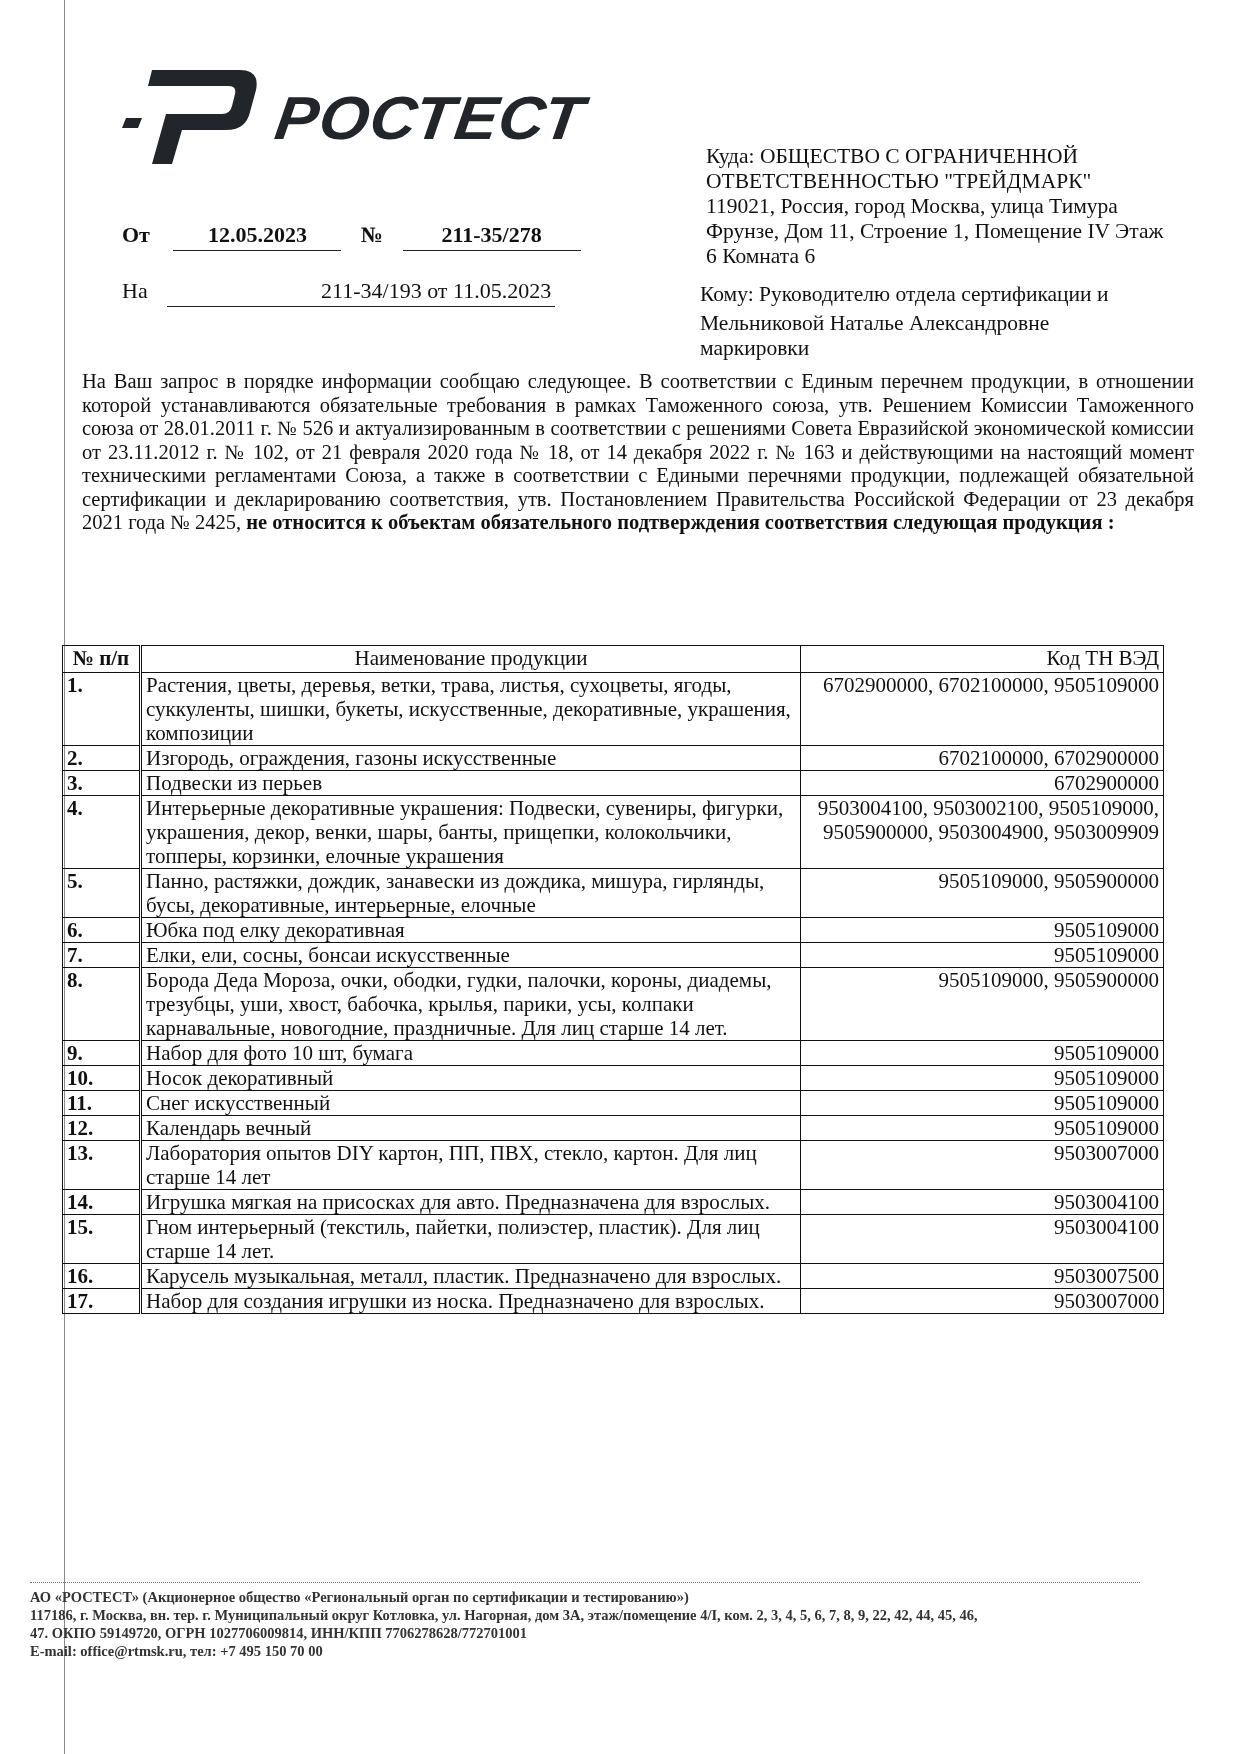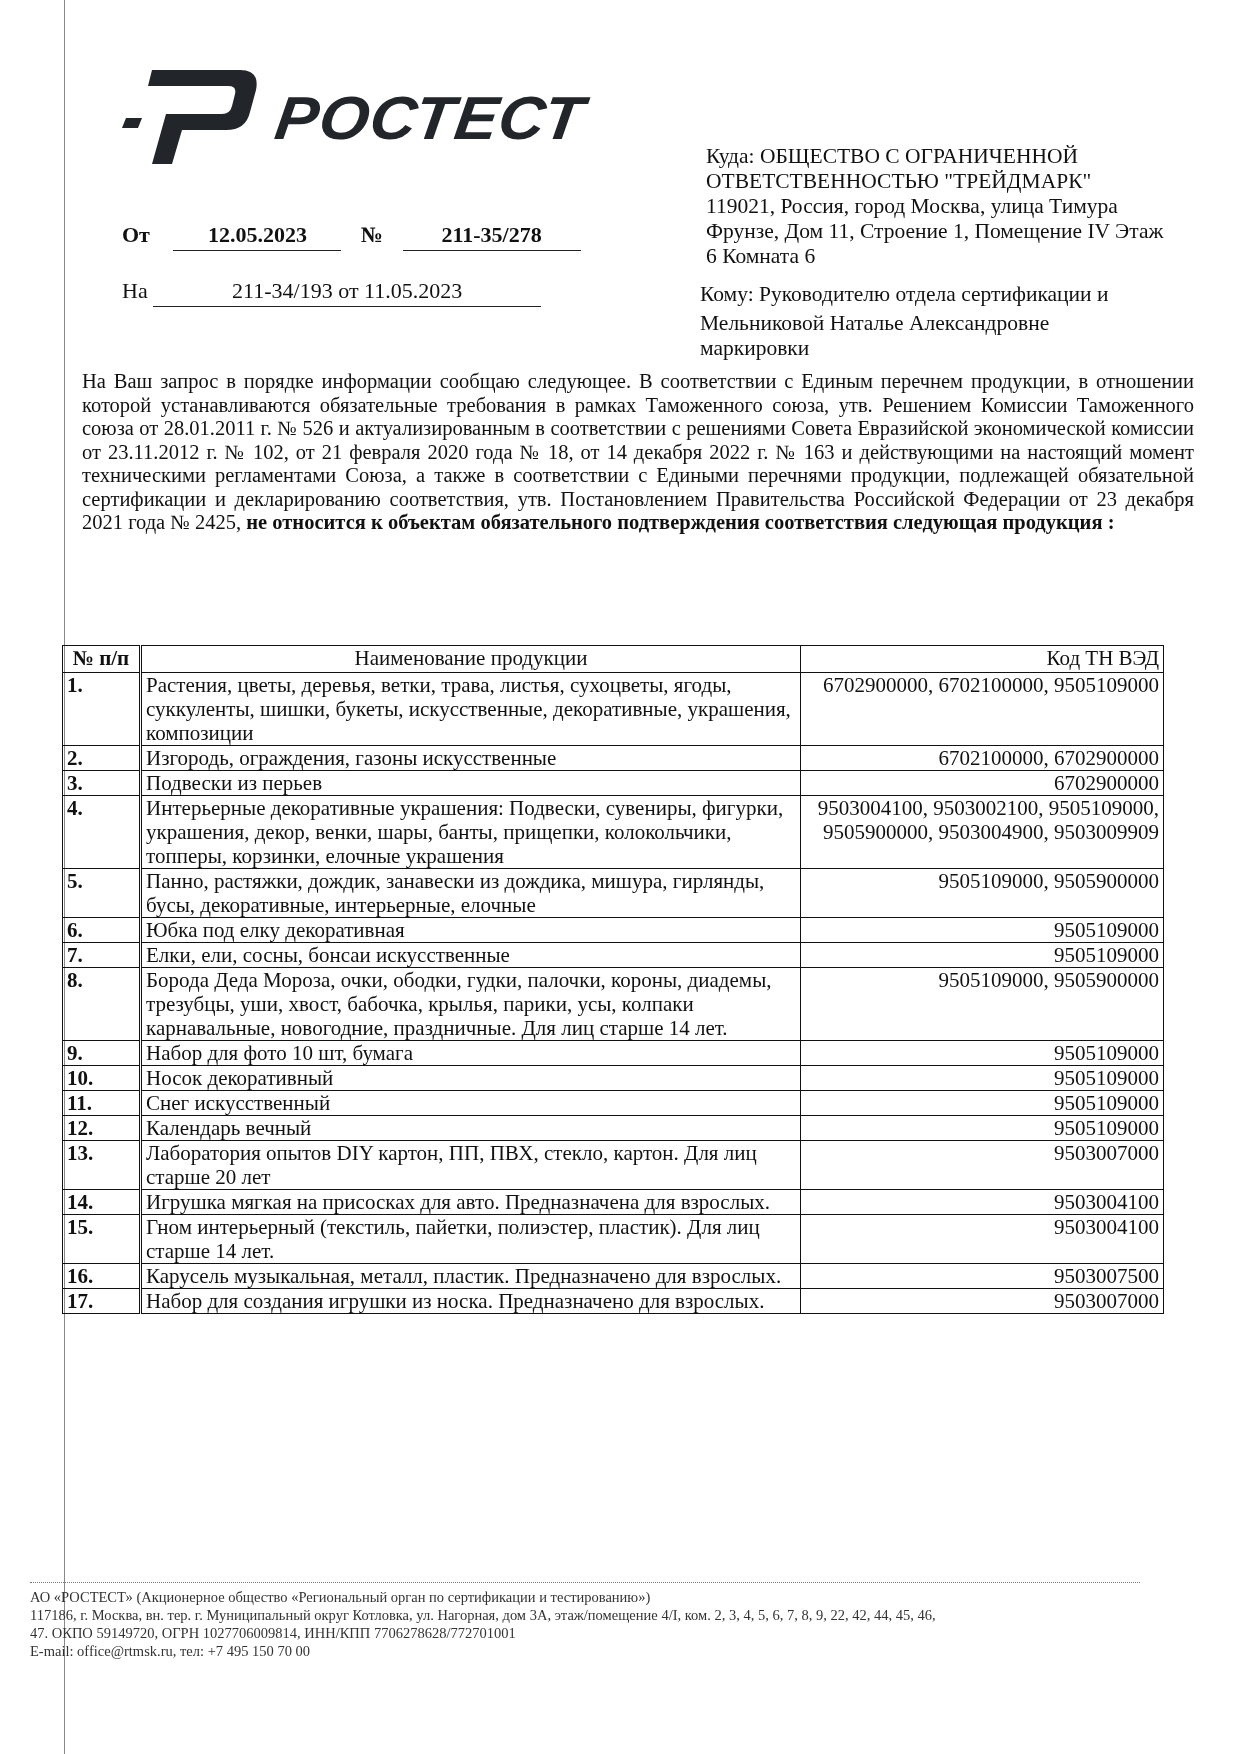--- a/index.html
+++ b/index.html
@@ -15,41 +15,41 @@
     font-size: 64px; color: #22252a; letter-spacing: 1px; margin-left: 14px; transform: skewX(-8deg) scaleY(0.95);
   }
   .meta { position: absolute; left: 122px; font-size: 22px; }
   .meta .lbl { display: inline-block; }
   .meta .field { display: inline-block; border-bottom: 1.5px solid #222; text-align: center; padding: 0 4px 2px; }
   .meta-from { top: 222px; font-weight: bold; }
   .meta-from .f-date { width: 160px; margin-left: 18px; }
   .meta-from .no { margin-left: 14px; }
   .meta-from .f-num { width: 170px; margin-left: 14px; }
   .meta-on { top: 278px; }
-  .meta-on .f-ref { width: 380px; margin-left: 0; text-align: center; }
+  .meta-on .f-ref { width: 380px; margin-left: 14px; text-align: right; }
   .recipient { position: absolute; left: 706px; top: 144px; width: 500px; font-size: 21.5px; line-height: 25px; }
   .recipient .blk { margin-bottom: 28px; }
   .addressee { position: absolute; left: 700px; top: 282px; width: 500px; font-size: 21.5px; line-height: 25px; }
   .body-text {
     position: absolute; left: 82px; top: 370px; width: 1112px; font-size: 20.5px; line-height: 23.5px;
     text-align: justify; text-indent: 0;
   }
   .body-text b { font-weight: 700; }
   table.products {
     position: absolute; left: 62px; top: 645px; width: 1102px; border-collapse: collapse;
     font-size: 21px; line-height: 24px;
   }
   table.products td, table.products th {
     border: 1.5px solid #111; vertical-align: top; padding: 0 4px; font-weight: normal;
   }
   table.products th { text-align: center; height: 26px; }
   table.products .c-no { width: 68px; border-right: 3px double #111; font-weight: bold; }
   table.products .c-name { width: 650px; }
   table.products .c-code { text-align: right; }
-  .footer { position: absolute; left: 30px; top: 1588px; width: 1120px; font-family: "Liberation Serif", serif; font-size: 14.5px; line-height: 18px; color: #333; }
+  .footer { position: absolute; left: 30px; top: 1588px; width: 1120px; font-family: "Liberation Serif", serif; font-size: 14.5px; line-height: 18px; color: #333; font-weight: bold; }
   .footer-rule { position: absolute; left: 30px; top: 1582px; width: 1110px; height: 0; border-top: 1px dotted #777; }
 </style>
 </head>
 <body>
 
 <div class="margin-line"></div>
 
 <div class="logo">
   <svg width="140" height="100" viewBox="0 0 140 100">
     <polygon points="4,50 20,50 16,60 0,60" fill="#22252a"></polygon>
@@ -154,21 +154,21 @@
         <td class="c-name">Снег искусственный</td>
         <td class="c-code">9505109000</td>
       </tr>
       <tr>
         <td class="c-no">12.</td>
         <td class="c-name">Календарь вечный</td>
         <td class="c-code">9505109000</td>
       </tr>
       <tr>
         <td class="c-no">13.</td>
-        <td class="c-name">Лаборатория опытов DIY картон, ПП, ПВХ, стекло, картон. Для лиц старше 20 лет</td>
+        <td class="c-name">Лаборатория опытов DIY картон, ПП, ПВХ, стекло, картон. Для лиц старше 14 лет</td>
         <td class="c-code">9503007000</td>
       </tr>
       <tr>
         <td class="c-no">14.</td>
         <td class="c-name">Игрушка мягкая на присосках для авто. Предназначена для взрослых.</td>
         <td class="c-code">9503004100</td>
       </tr>
       <tr>
         <td class="c-no">15.</td>
         <td class="c-name">Гном интерьерный (текстиль, пайетки, полиэстер, пластик). Для лиц старше 14 лет.</td>

